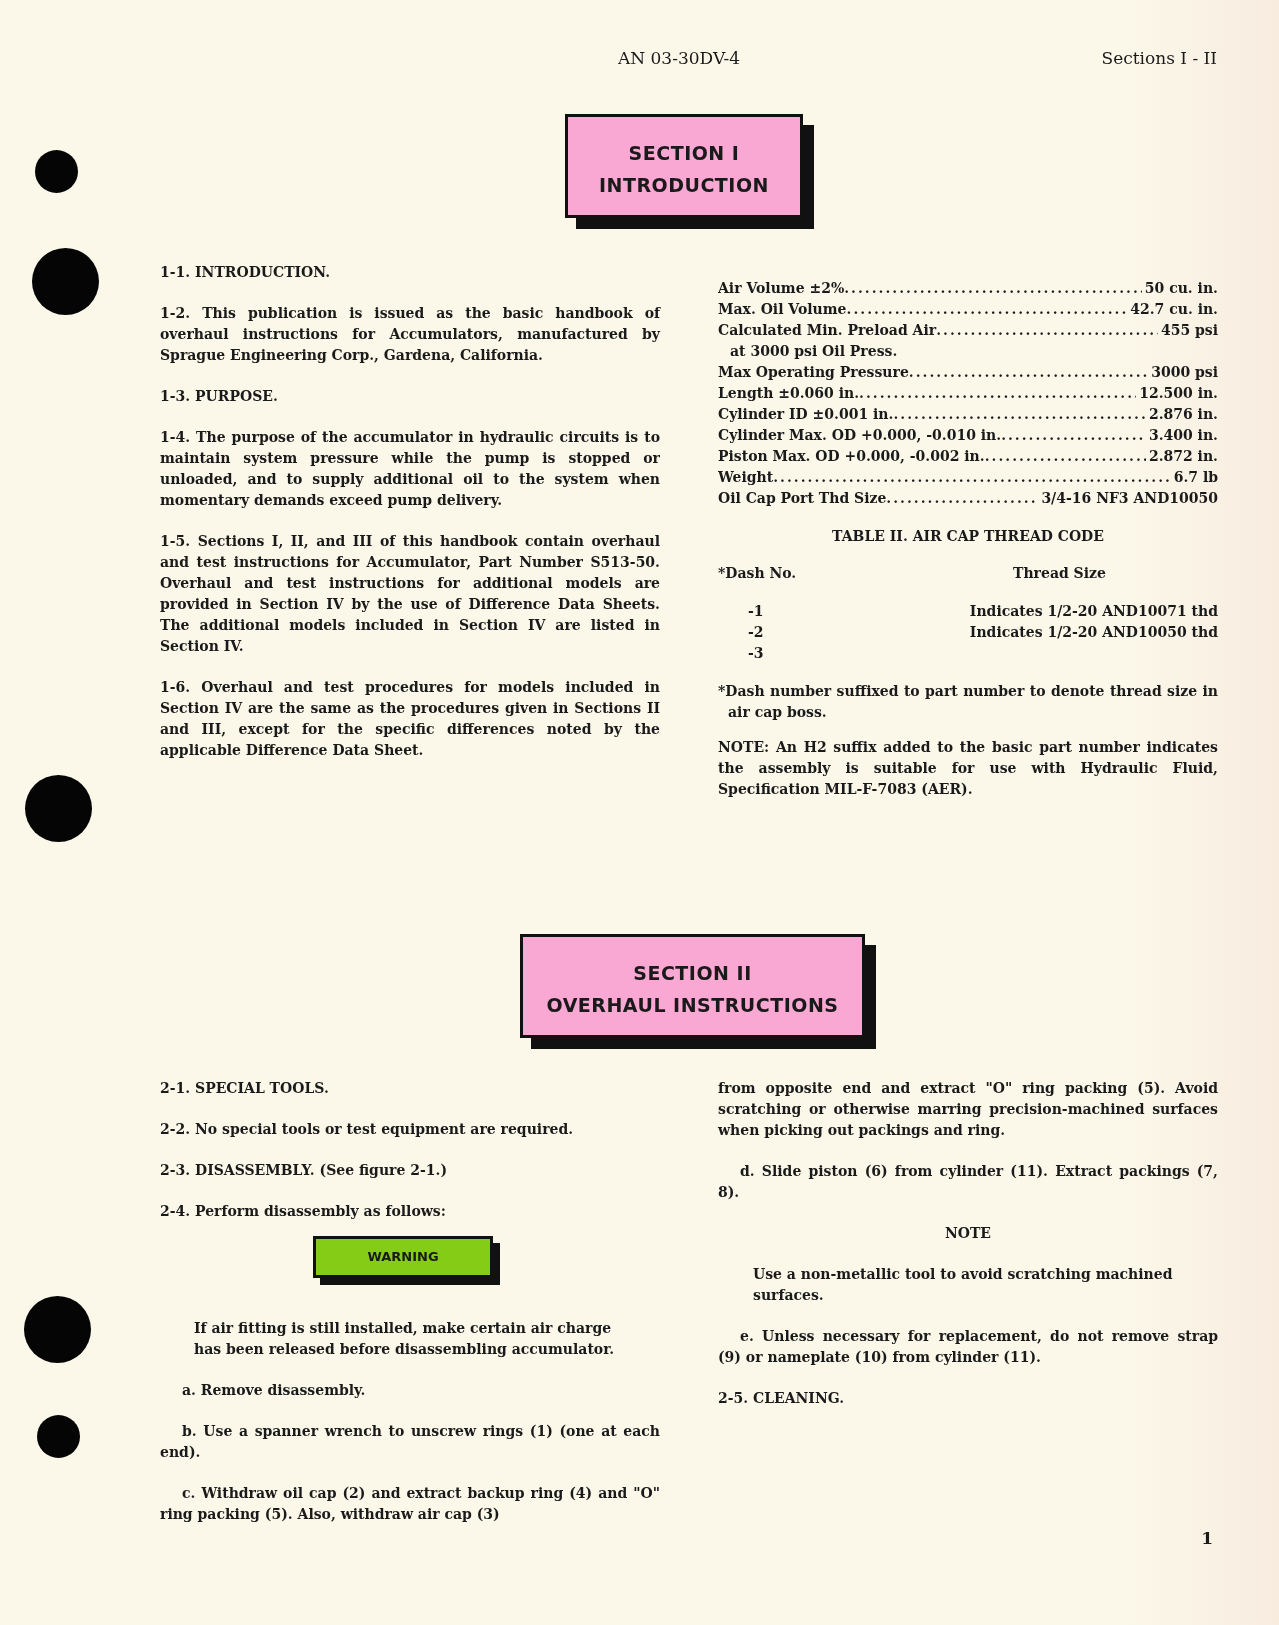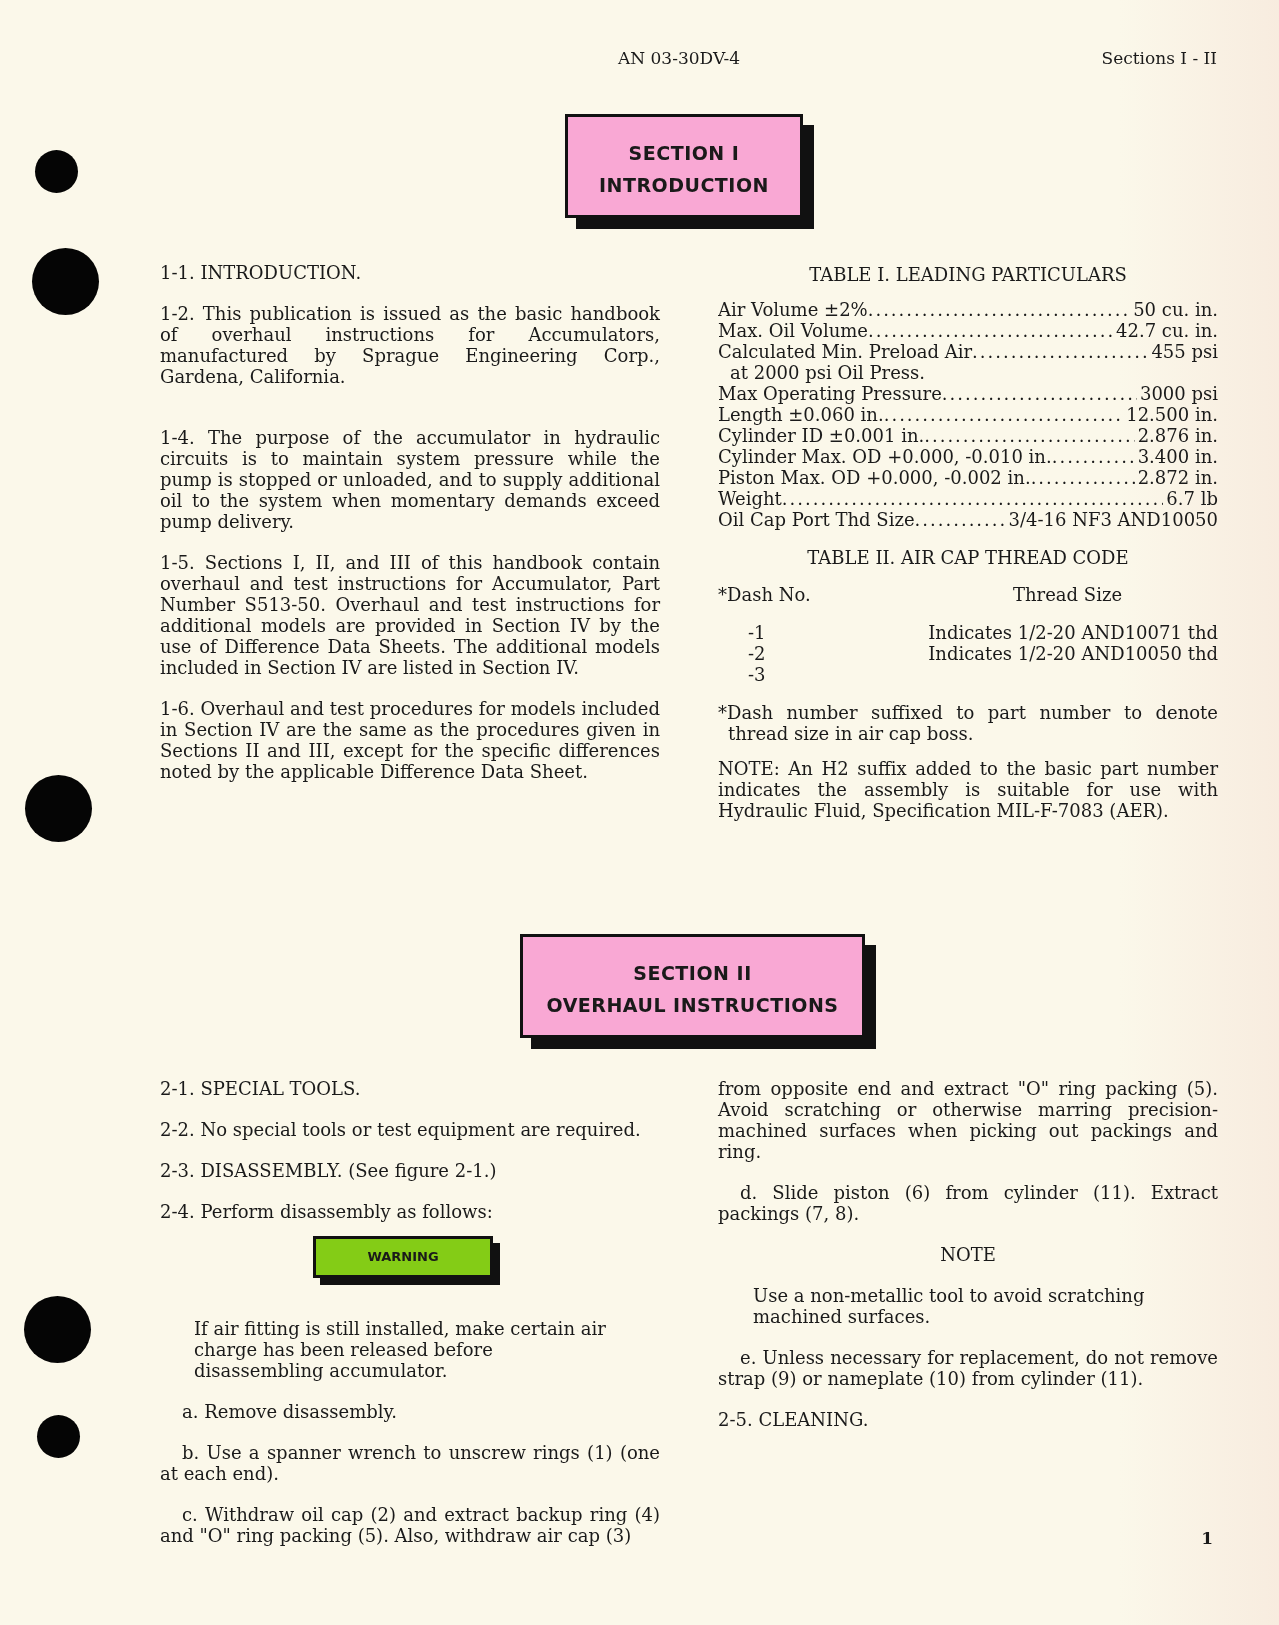--- a/index.html
+++ b/index.html
@@ -21,21 +21,21 @@
   .section-box {
     position: absolute; background: #f9a8d4; border: 3px solid #111;
     box-shadow: 11px 11px 0 #111;
     text-align: center;
     font-family: "DejaVu Sans", "Liberation Sans", sans-serif;
     font-weight: bold; font-size: 19px; letter-spacing: 0.5px; line-height: 32px;
   }
   .sec1 { left: 565px; top: 114px; width: 238px; height: 104px; padding-top: 20px; box-sizing: border-box; }
   .sec2 { left: 520px; top: 934px; width: 345px; height: 104px; padding-top: 20px; box-sizing: border-box; }
 
-  .col { position: absolute; font-size: 18px; line-height: 21px; }
+  .col { position: absolute; font-size: 14px; line-height: 21px; font-weight: bold; }
   .col-left { left: 160px; width: 500px; }
   .col-right { left: 718px; width: 500px; }
   p { margin: 0; text-align: justify; }
   .gap { height: 20px; }
   .para-sub { text-indent: 22px; }
 
   .tbl-title { text-align: center; margin: 0; }
   .leader-row { display: flex; white-space: nowrap; overflow: hidden; }
   .leader-row .lbl { flex: 0 0 auto; }
   .leader-row .dots { flex: 1 1 auto; overflow: hidden; letter-spacing: 2px; }
@@ -77,48 +77,48 @@
 <div class="section-box sec1">
   <div>SECTION I</div>
   <div>INTRODUCTION</div>
 </div>
 
 <div class="col col-left" style="top:262px;">
   <p>1-1.  INTRODUCTION.</p>
   <div class="gap"></div>
   <p>1-2.  This publication is issued as the basic handbook of overhaul instructions for Accumulators, manufactured by Sprague Engineering Corp., Gardena, California.</p>
   <div class="gap"></div>
+  <p>1-3.  PURPOSE.</p>
   <div class="gap"></div>
   <p>1-4.  The purpose of the accumulator in hydraulic circuits is to maintain system pressure while the pump is stopped or unloaded, and to supply additional oil to the system when momentary demands exceed pump delivery.</p>
   <div class="gap"></div>
   <p>1-5.  Sections I, II, and III of this handbook contain overhaul and test instructions for Accumulator, Part Number S513-50.  Overhaul and test instructions for additional models are provided in Section IV by the use of Difference Data Sheets.  The additional models included in Section IV are listed in Section IV.</p>
   <div class="gap"></div>
   <p>1-6.  Overhaul and test procedures for models included in Section IV are the same as the procedures given in Sections II and III, except for the specific differences noted by the applicable Difference Data Sheet.</p>
 </div>
 
 <div class="col col-right" style="top:264px;">
-  <p class="tbl-title">TABLE I.  LEADING PARTICULARS</p>
   <div style="height:14px"></div>
   <div>
     <div class="leader-row">
         <span class="lbl">Air Volume ±2%</span>
         <span class="dots"></span>
         <span class="val">50 cu. in.</span>
       </div>
     <div class="leader-row">
         <span class="lbl">Max. Oil Volume</span>
         <span class="dots"></span>
         <span class="val">42.7 cu. in.</span>
       </div>
     <div class="leader-row">
         <span class="lbl">Calculated Min. Preload Air</span>
         <span class="dots"></span>
         <span class="val">455 psi</span>
       </div>
-    <div class="sub-line">at 2000 psi Oil Press.</div>
+    <div class="sub-line">at 3000 psi Oil Press.</div>
     <div class="leader-row">
         <span class="lbl">Max Operating Pressure</span>
         <span class="dots"></span>
         <span class="val">3000 psi</span>
       </div>
     <div class="leader-row">
         <span class="lbl">Length ±0.060 in.</span>
         <span class="dots"></span>
         <span class="val">12.500 in.</span>
       </div>

